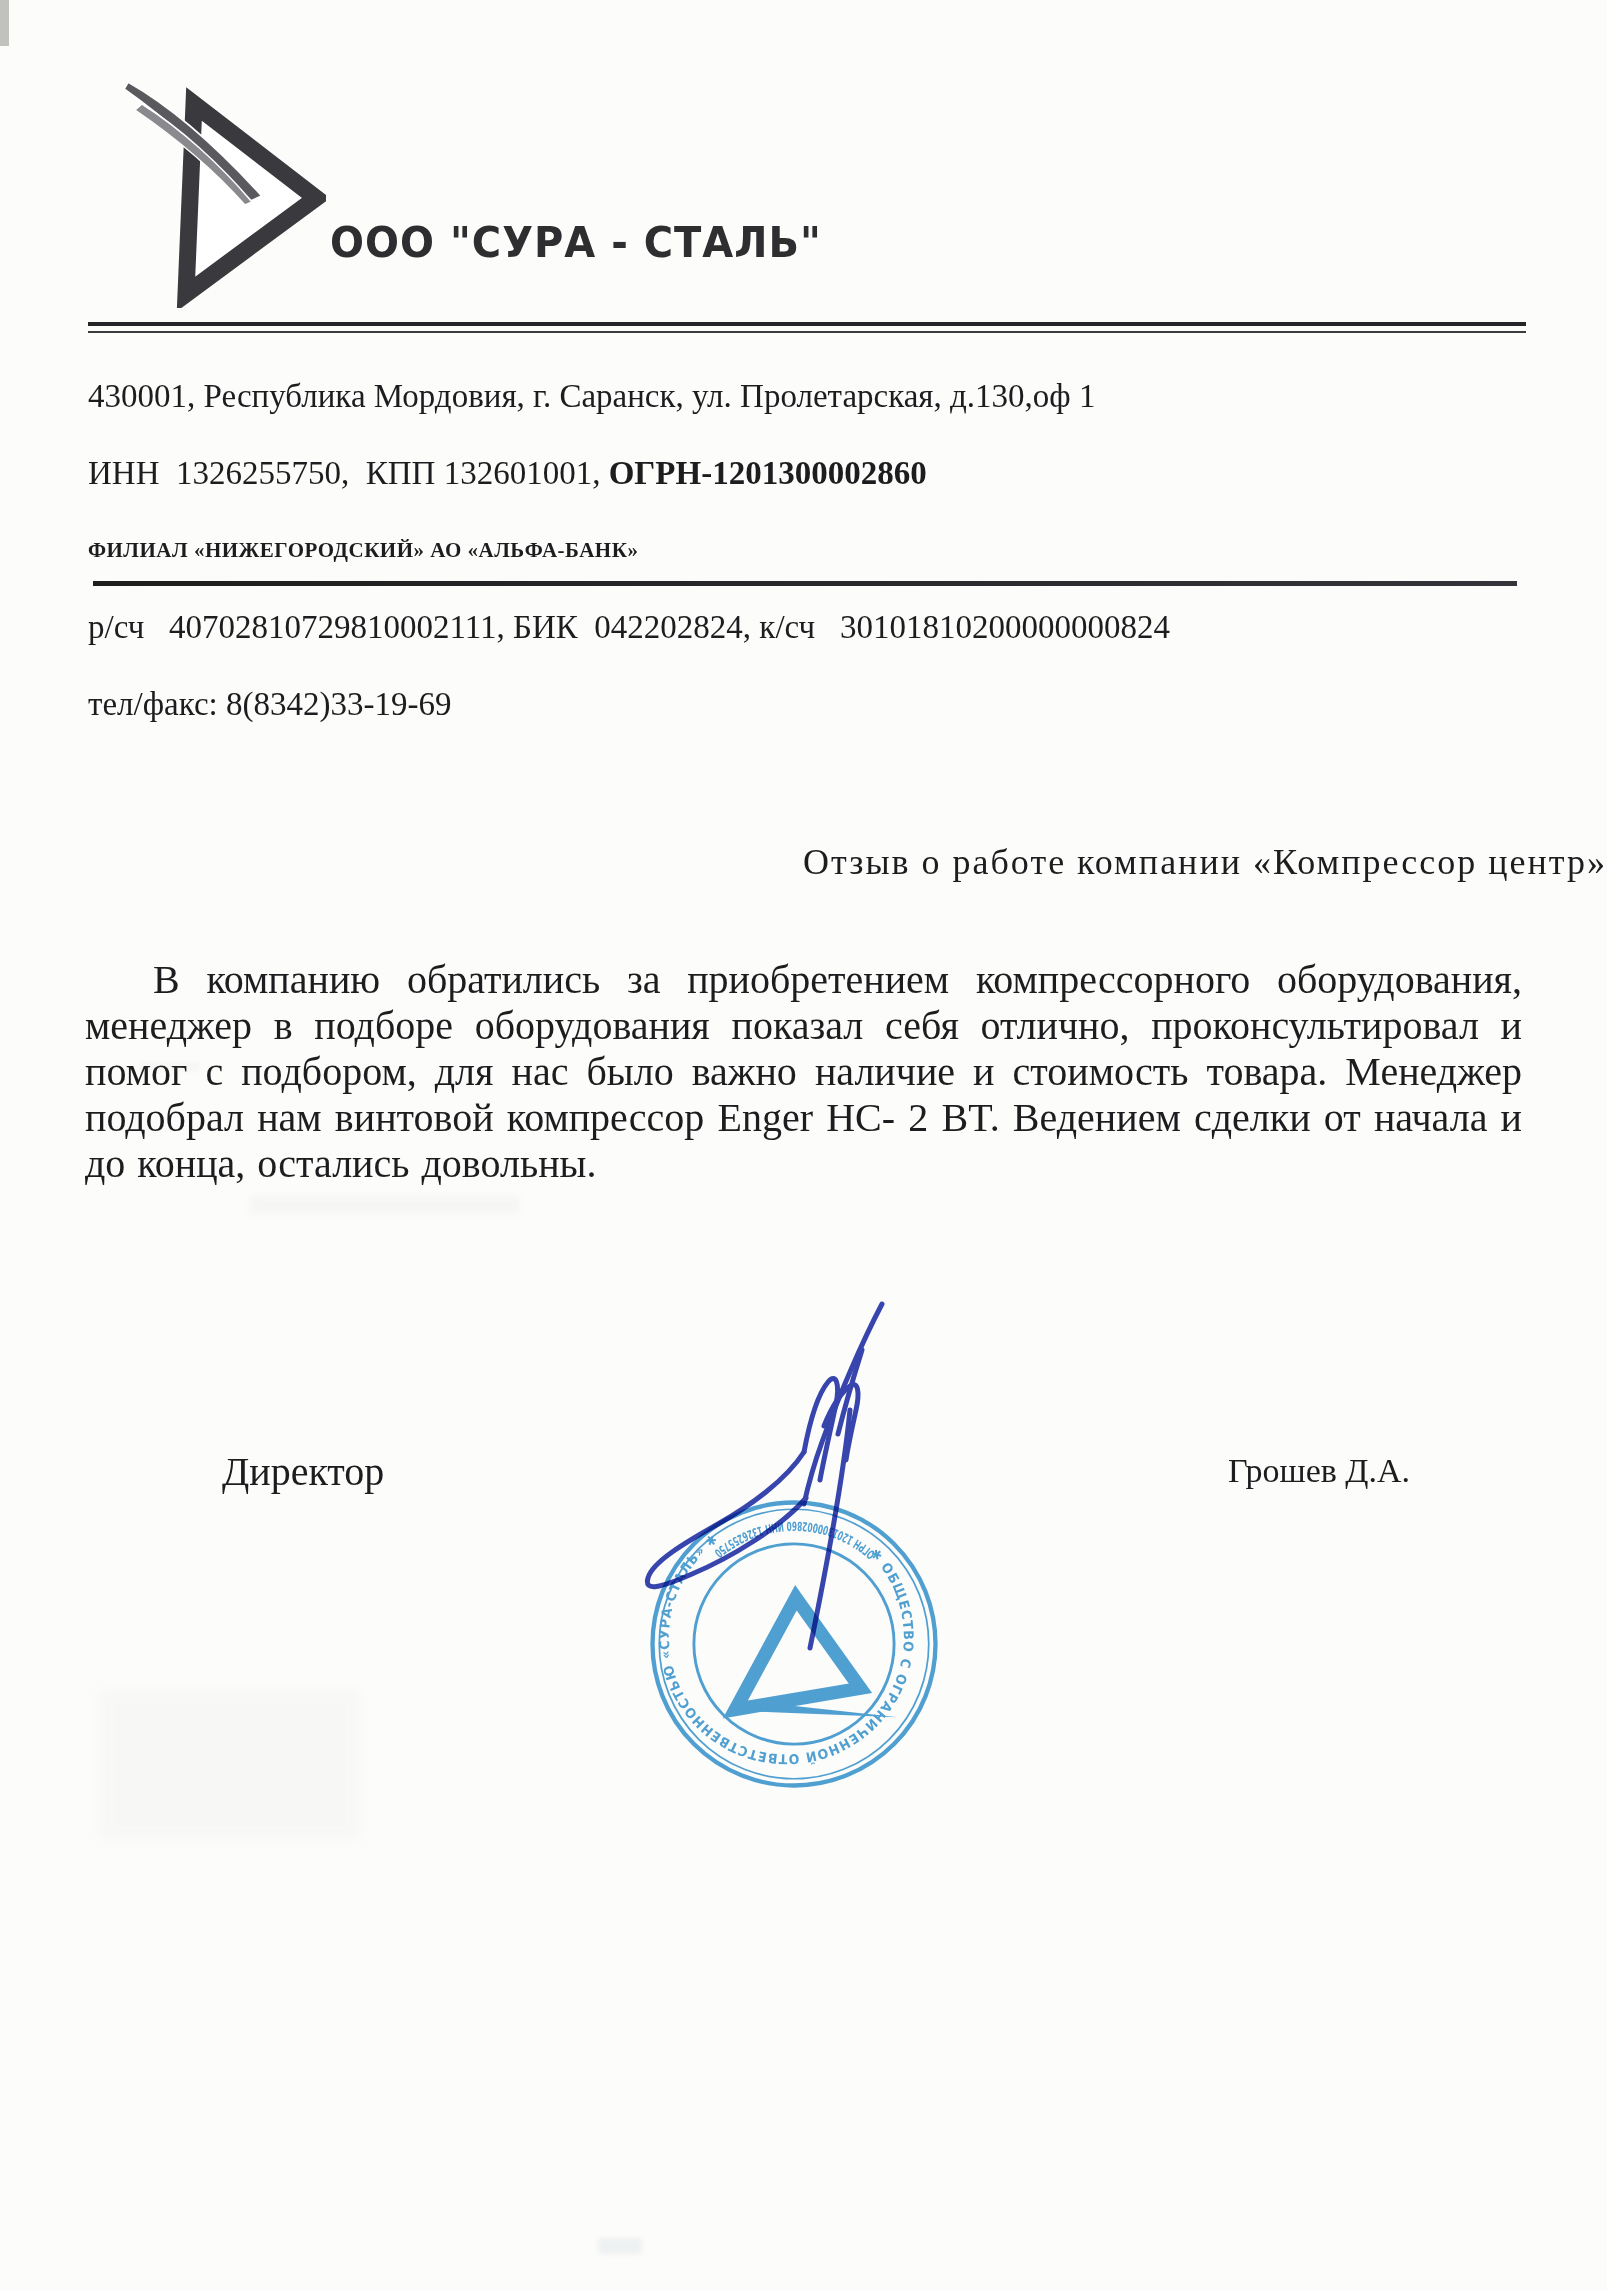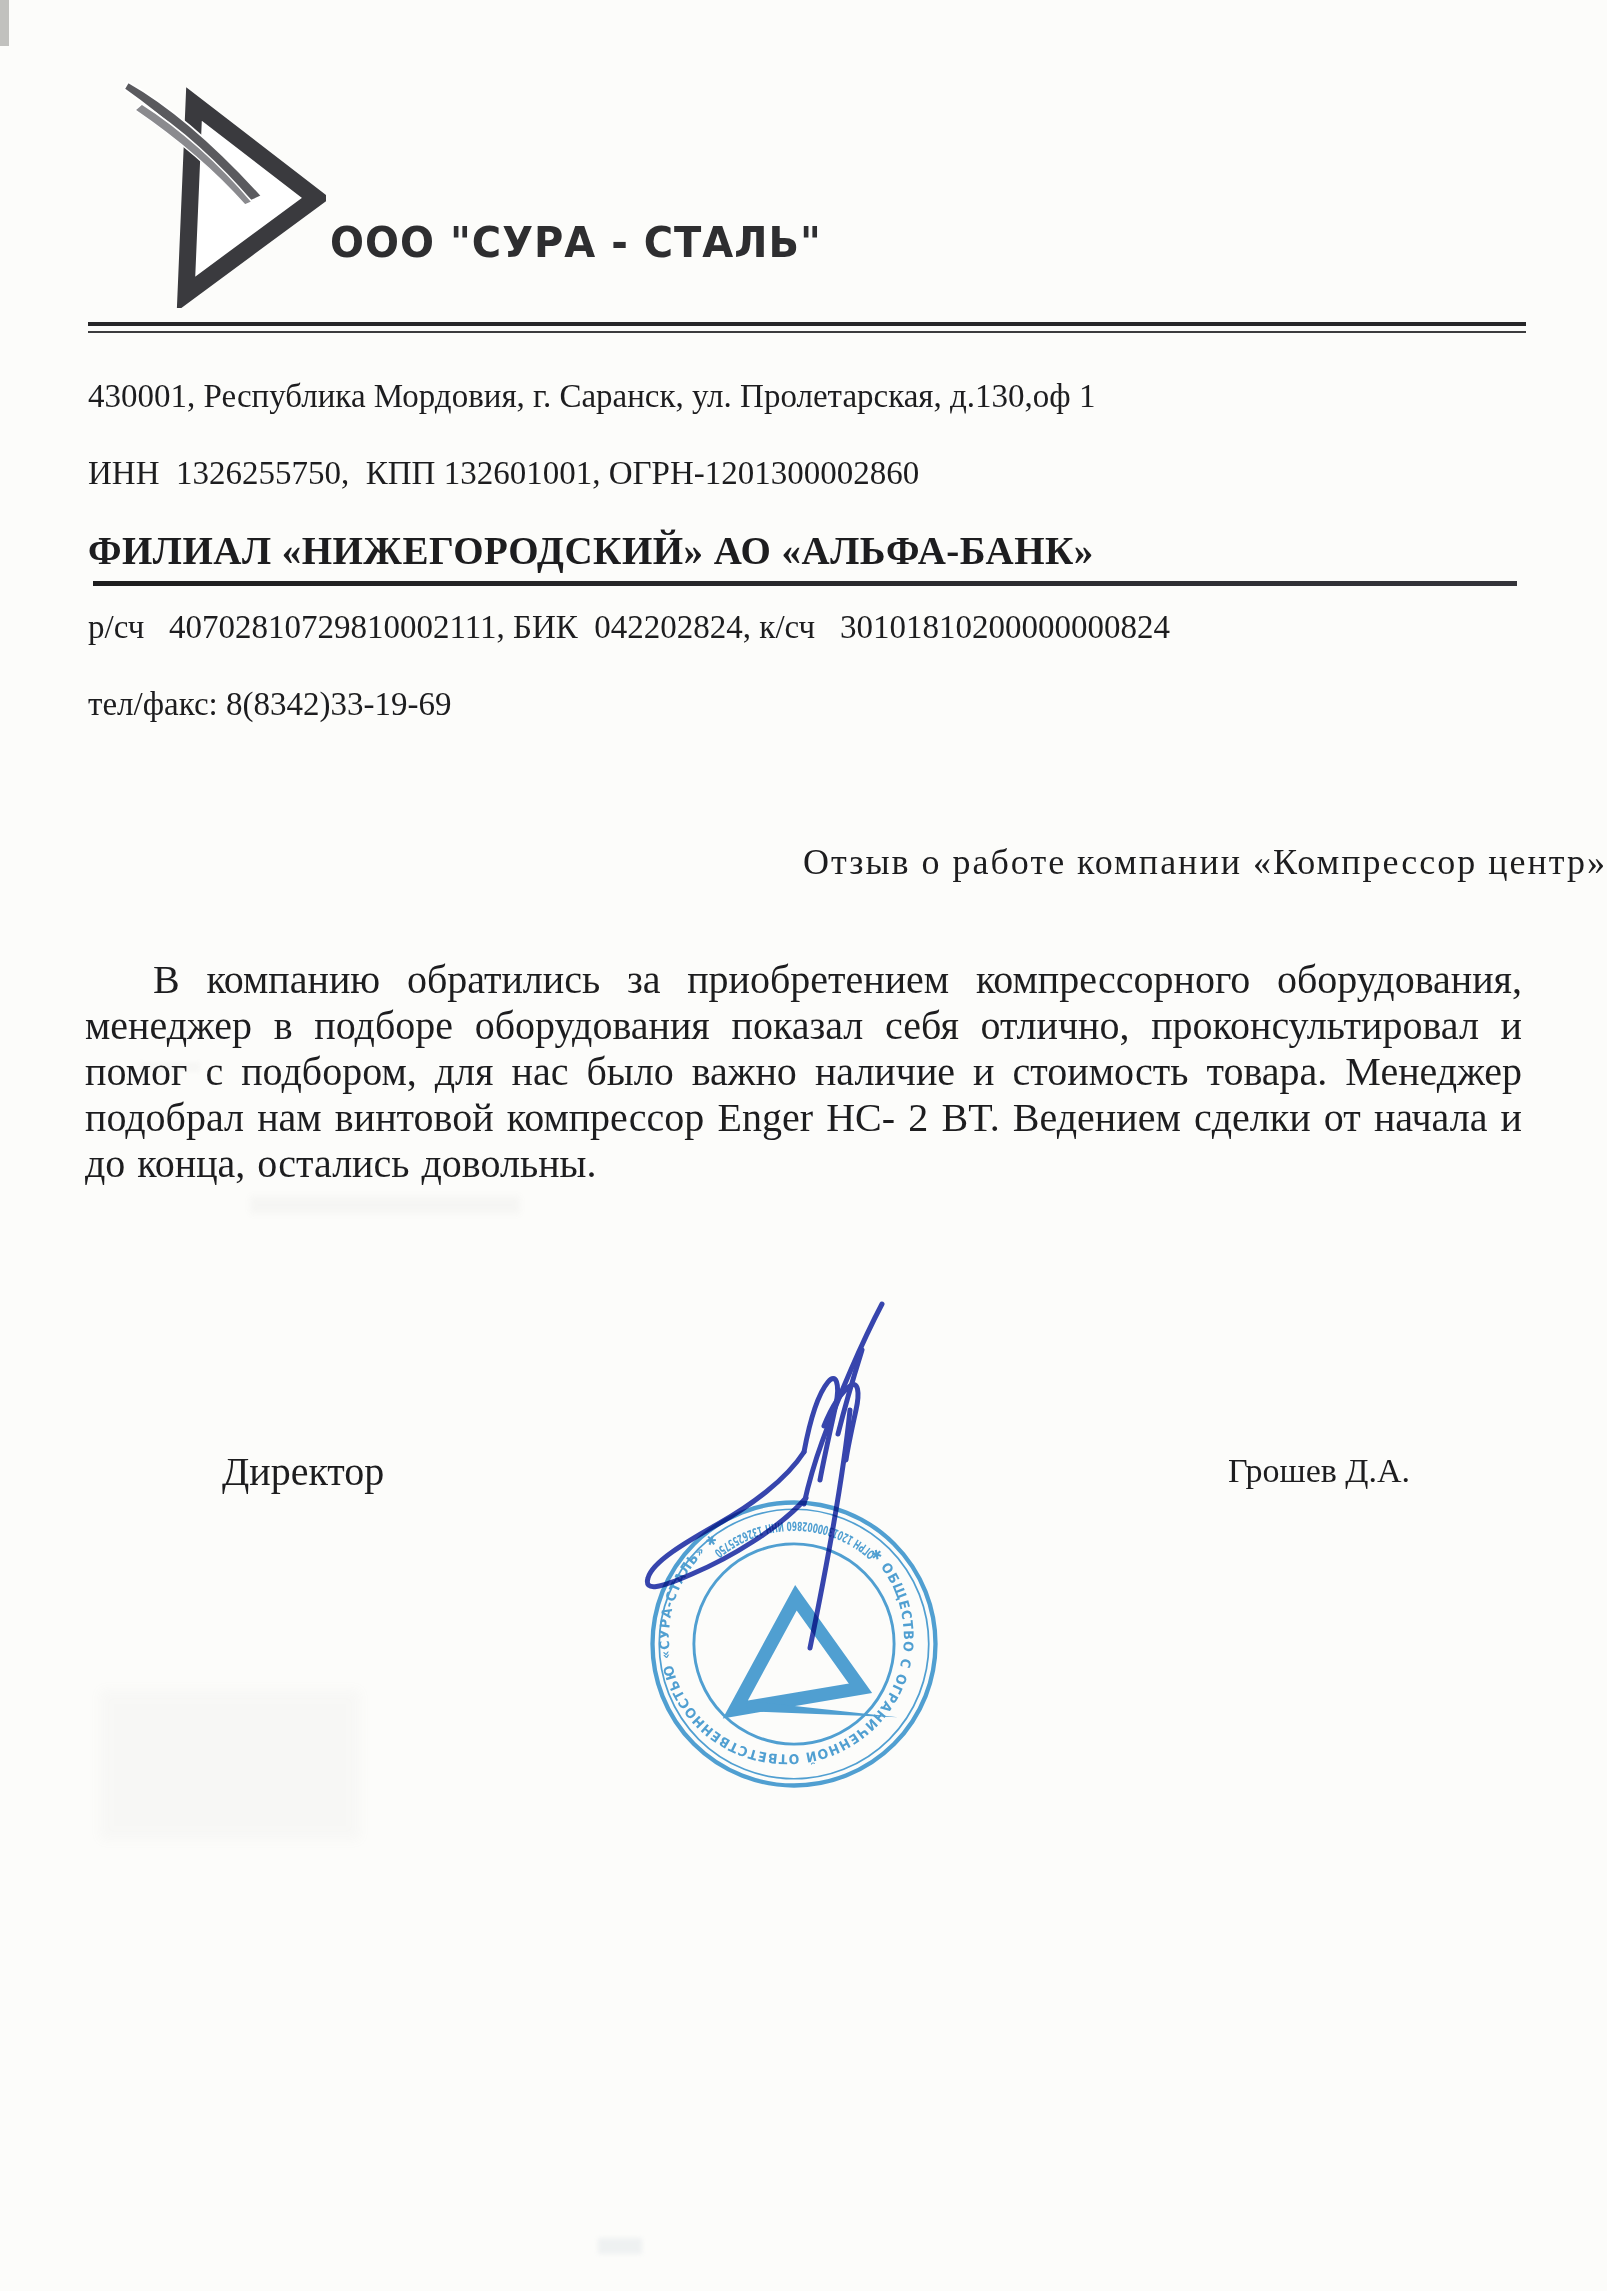--- a/index.html
+++ b/index.html
@@ -26,22 +26,22 @@
   .rule{position:absolute;background:#262628;}
   .rule-1a{left:88px;top:322px;width:1438px;height:4px;}
   .rule-1b{left:88px;top:331px;width:1438px;height:2px;background:#3c3c3e;}
   .rule-2{left:93px;top:581px;width:1424px;height:5px;background:linear-gradient(90deg,#1e1e1e,#34343a);}
   
   .letterhead{
     position:absolute;left:88px;top:340px;width:1438px;
     white-space:pre-wrap;
   }
   .lh-line{line-height:41px;font-size:33px;}
-  .lh-bank{font-size:39px;font-weight:bold;letter-spacing:.5px;}
-  .lh-bold{font-weight:normal;margin-top:9px;}
+  .lh-bank{font-size:21px;font-weight:bold;letter-spacing:.5px;}
+  .lh-bold{font-weight:bold;margin-top:9px;}
   
   .review-title{
     position:absolute;left:0;top:841px;width:1607px;
     text-align:right;font-size:36px;letter-spacing:2px;
   }
   .paragraph{position:absolute;left:85px;top:957px;width:1437px;font-size:40px;}
   .para-line{
     line-height:46px;
     text-align:justify;text-align-last:justify;
     word-spacing:2px;

